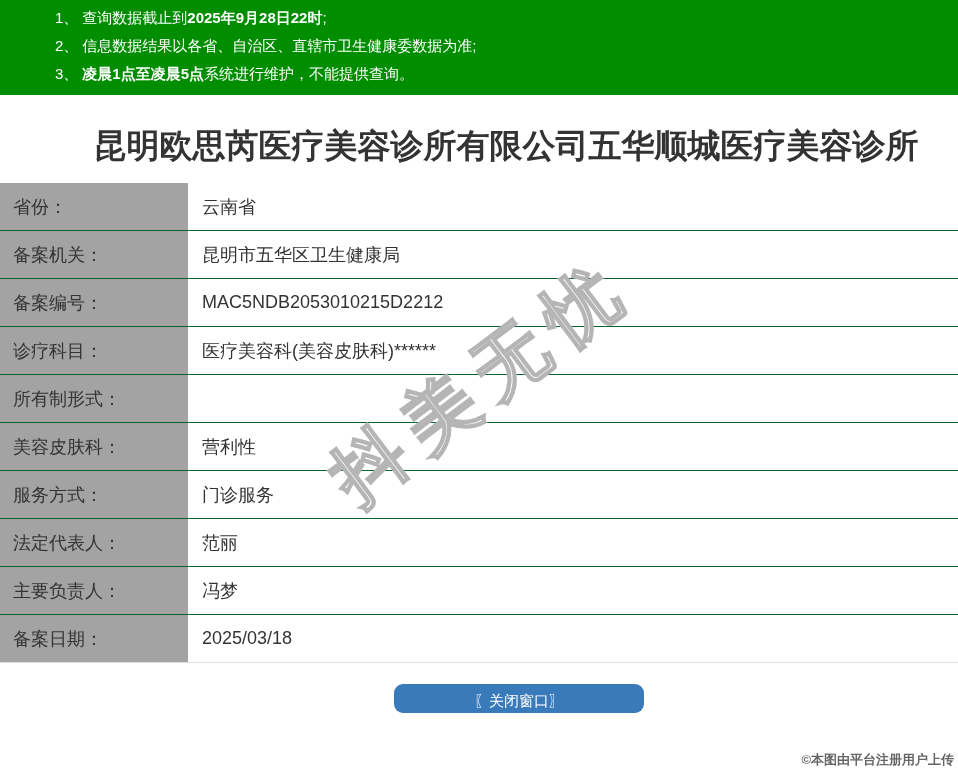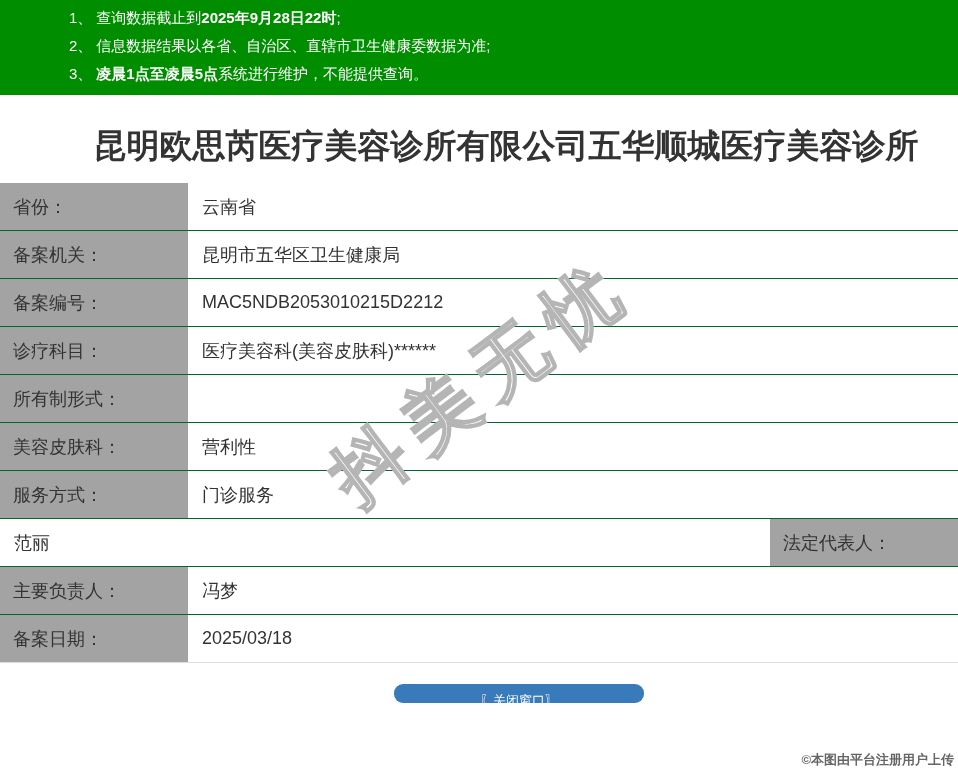--- a/index.html
+++ b/index.html
@@ -8,21 +8,21 @@
     background:#ffffff;
     font-family:"Liberation Sans","DejaVu Sans",sans-serif;
     color:#333;
   }
   
   .banner{
     background:var(--banner-green,#008e00);
     height:95px;box-sizing:border-box;padding-top:4px;
   }
   .notice{
-    color:#fff;font-size:15px;line-height:28px;padding-left:69px;
+    color:#fff;font-size:15px;line-height:28px;padding-left:55px;
     white-space:nowrap;
   }
   .notice .num{margin-right:4px;}
   .notice b{font-weight:bold;}
   
   .page-title{
     margin:33px 8px 0 62px;
     text-align:center;
     font-size:33px;font-weight:bold;color:#333;
     line-height:36px;white-space:nowrap;
@@ -39,22 +39,22 @@
     width:188px;box-sizing:border-box;padding-left:13px;
     background:#a3a3a3;flex-shrink:0;
   }
   .cell.value{flex:1;padding-left:14px;}
   
   .btn-bar{
     margin-top:21px;display:flex;justify-content:center;
     transform:translateX(40px);
   }
   .close-btn{
-    width:250px;height:19px;border:none;border-radius:9px;
-    background:var(--btn-blue,#397abb);color:#fff;font-size:13px;
+    width:250px;height:29px;border:none;border-radius:9px;
+    background:var(--btn-blue,#397abb);color:#fff;font-size:15px;
     font-family:inherit;cursor:pointer;display:block;line-height:31px;
     text-align:center;
   }
   
   .wm-diagonal{
     position:absolute;left:182px;top:182px;width:600px;height:400px;
     display:flex;align-items:center;justify-content:center;
     transform:rotate(-37deg);
     pointer-events:none;z-index:5;
   }
@@ -108,22 +108,22 @@
     </div>
     <div class="row">
       <div class="cell label">美容皮肤科：</div>
       <div class="cell value">营利性</div>
     </div>
     <div class="row">
       <div class="cell label">服务方式：</div>
       <div class="cell value">门诊服务</div>
     </div>
     <div class="row">
+      <div class="cell label">法定代表人：</div>
       <div class="cell value">范丽</div>
-      <div class="cell label">法定代表人：</div>
     </div>
     <div class="row">
       <div class="cell label">主要负责人：</div>
       <div class="cell value">冯梦</div>
     </div>
     <div class="row">
       <div class="cell label">备案日期：</div>
       <div class="cell value">2025/03/18</div>
     </div>
   </div>

